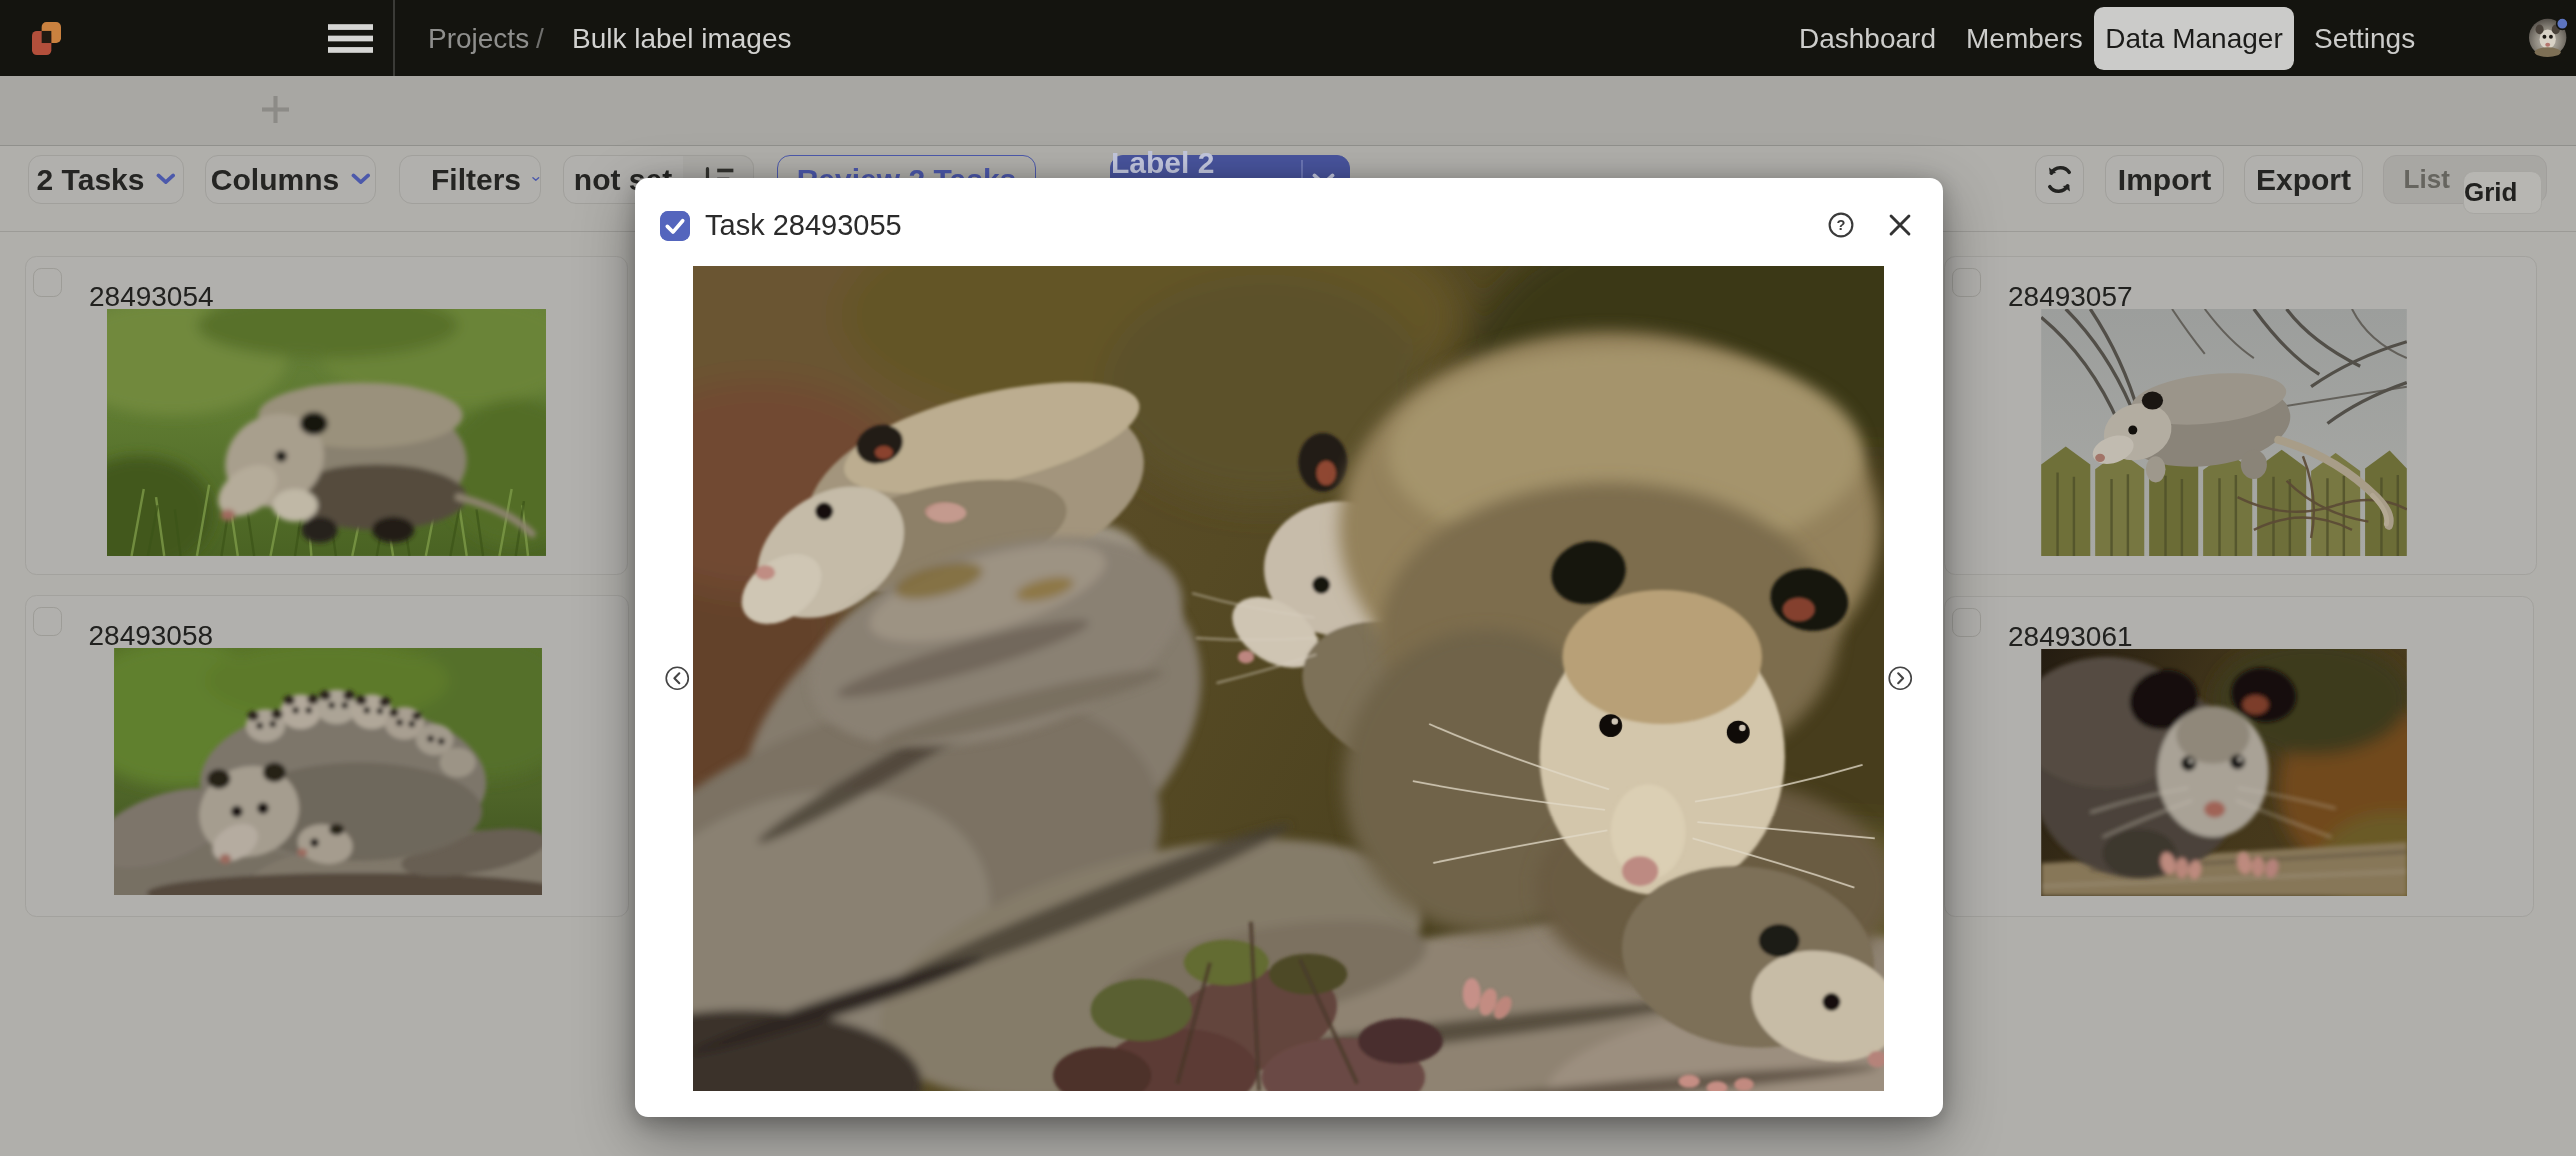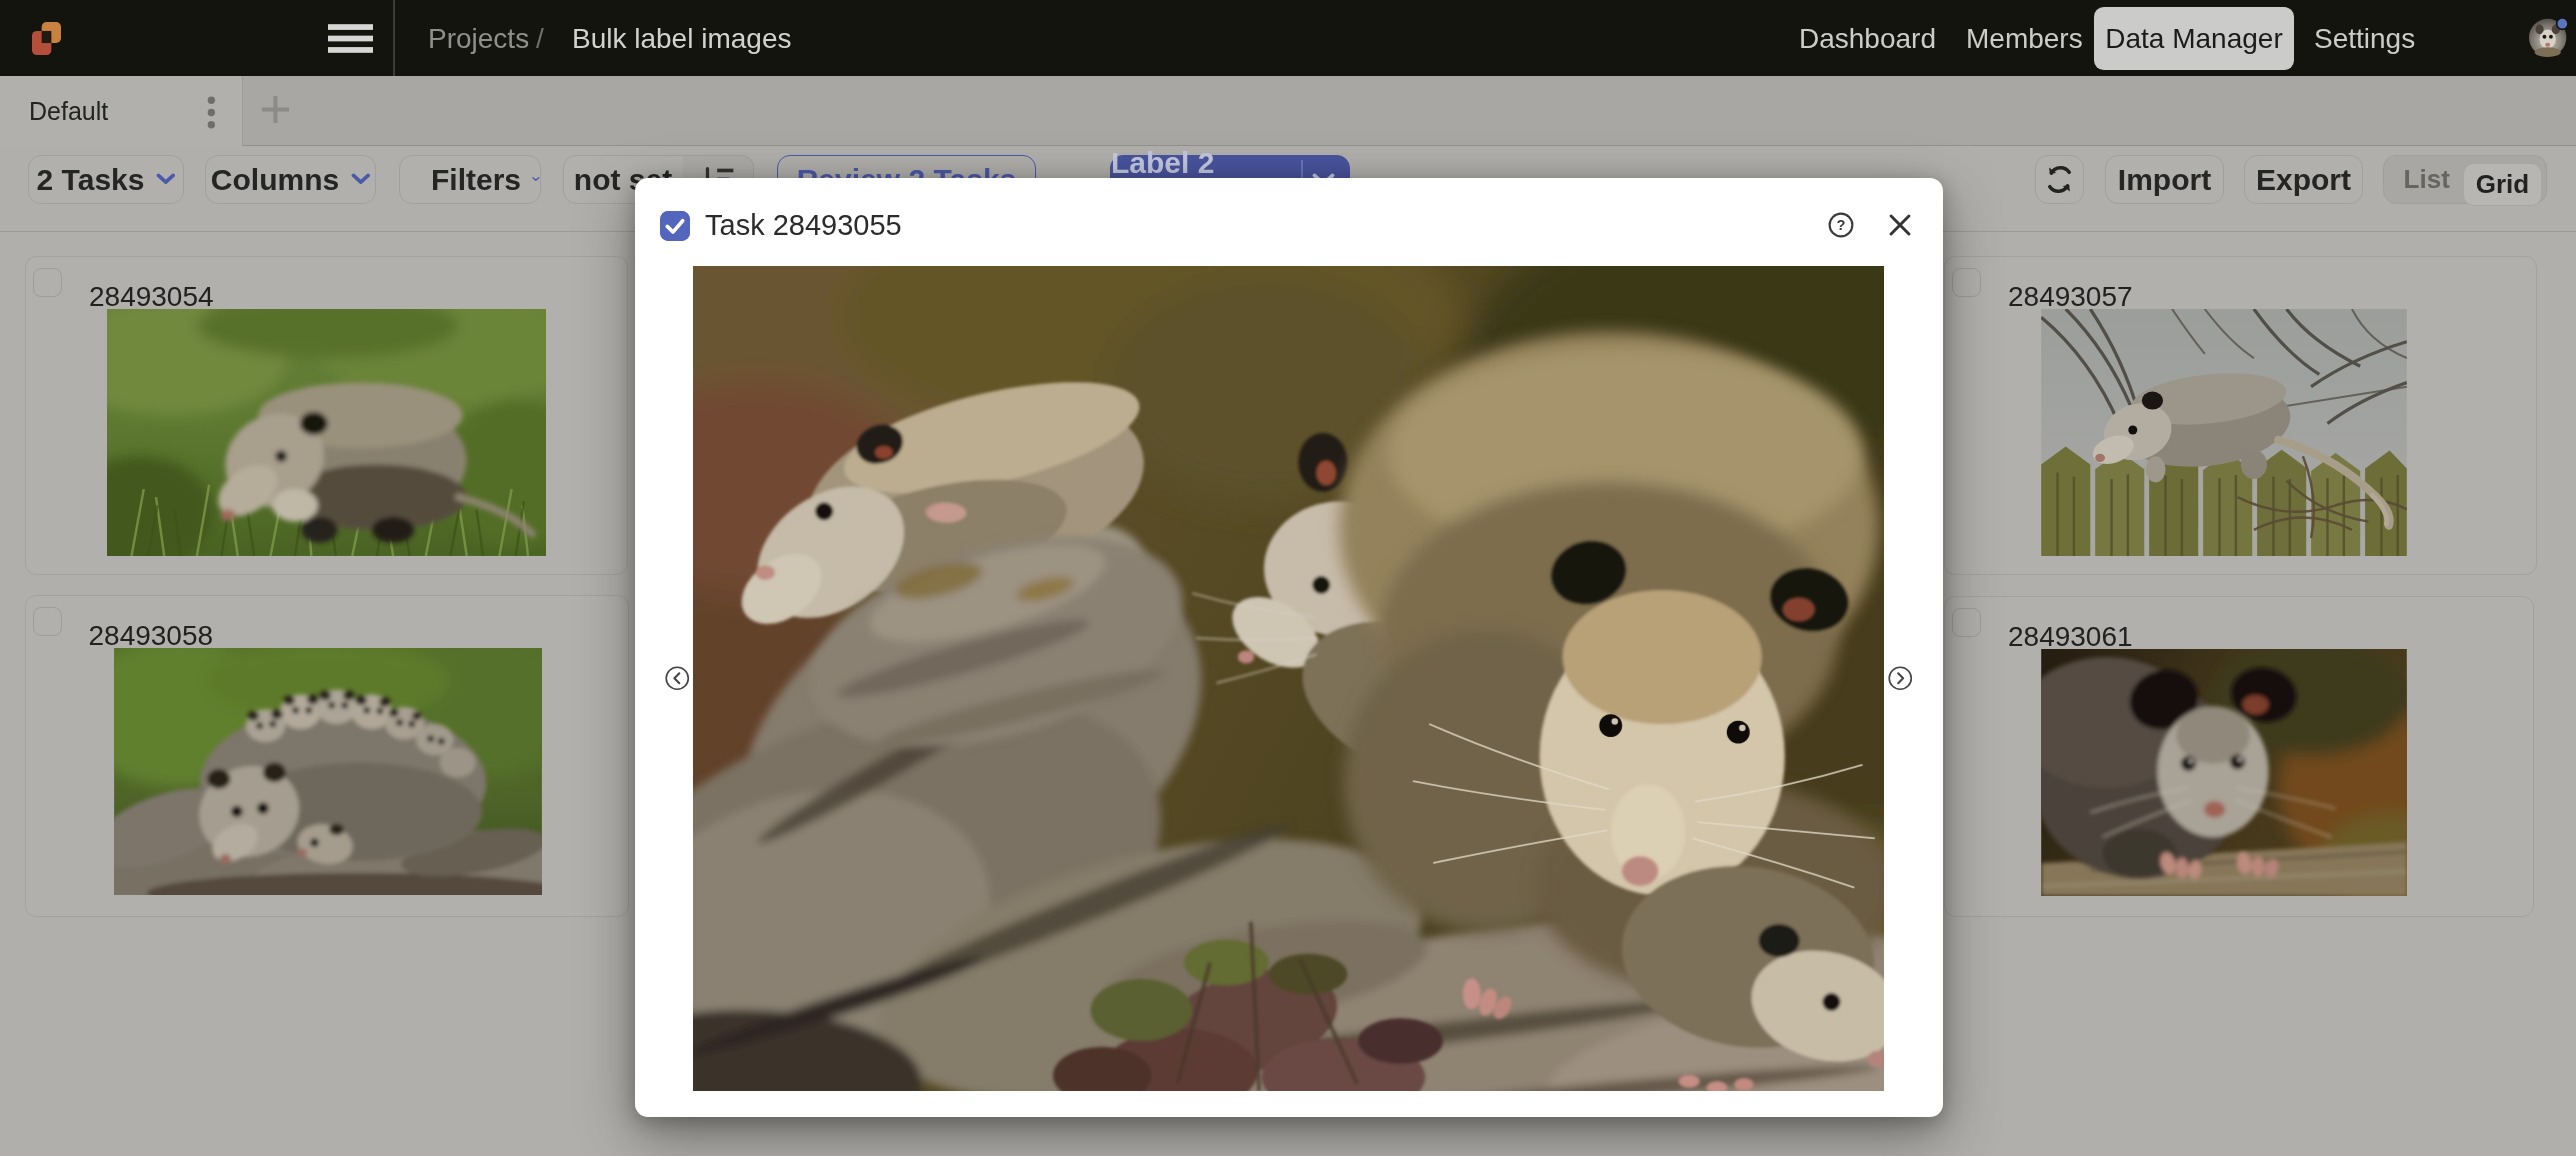--- a/index.html
+++ b/index.html
@@ -78,28 +78,20 @@
     <circle cx="27" cy="23" r="2.4" fill="#1c1813"></circle>
     <ellipse cx="23" cy="33" rx="3" ry="2.4" fill="#b3766e"></ellipse>
     <ellipse cx="13" cy="14" rx="5" ry="6" fill="#4a423a"></ellipse>
     <ellipse cx="33" cy="14" rx="5" ry="6" fill="#4a423a"></ellipse>
     <ellipse cx="23" cy="42" rx="16" ry="6" fill="#7d6f55"></ellipse>
     <circle cx="41" cy="7" r="7" fill="#5c74c0" stroke="#14140f" stroke-width="2"></circle>
   </svg>
 </div>
 
 <div id="tabstrip">
-  <div id="activeTab">
-    <div class="lbl">Default</div>
-    <svg class="abs" style="left:204px;top:19.6px" width="14.7" height="33" viewBox="0 0 18 40">
-      <circle cx="9" cy="5" r="4.5" fill="#6f6e6a"></circle>
-      <circle cx="9" cy="20" r="4.5" fill="#6f6e6a"></circle>
-      <circle cx="9" cy="35" r="4.5" fill="#6f6e6a"></circle>
-    </svg>
-  </div>
   <svg class="abs" style="left:262px;top:20.4px" width="27" height="27" viewBox="0 0 33 33">
     <rect x="14" y="0" width="5" height="33" fill="#8c8b87"></rect>
     <rect x="0" y="14" width="33" height="5" fill="#8c8b87"></rect>
   </svg>
 </div>
 
 <div id="toolbar">
   <div class="btn" style="left:28px;width:156px;">2 Tasks <svg width="19.6" height="12.3" viewBox="0 0 24 15">
         <path d="M3 3 L12 11 L21 3" fill="none" stroke="#4c59ab" stroke-width="4.5" stroke-linecap="round" stroke-linejoin="round"></path>
       </svg></div>
@@ -130,21 +122,21 @@
     <svg width="29" height="29" viewBox="0 0 36 36">
         <path d="M30 9 A13 13 0 0 0 8 10 M6 27 A13 13 0 0 0 28 26" fill="none" stroke="#232321" stroke-width="4.5" stroke-linecap="round"></path>
         <path d="M5 3 L6 11 L14 10 Z" fill="#232321"></path>
         <path d="M31 33 L30 25 L22 26 Z" fill="#232321"></path>
       </svg>
   </div>
   <div class="btn" style="left:2105px;width:119px;">Import</div>
   <div class="btn" style="left:2244px;width:119px;">Export</div>
   <div class="abs" style="left:2383px;top:9px;width:164px;height:49px;background:#a8a7a3;border:1.6px solid #a19f9c;border-radius:13px;">
     <div class="abs" style="left:19.6px;top:0px;height:46px;line-height:46px;font-size:26px;font-weight:700;color:#66655f;">List</div>
-    <div class="abs" style="left:79px;top:7px;width:79px;height:43px;background:#b7b6b2;border:1.6px solid #a7a6a2;border-radius:10.6px;text-align:center;line-height:41px;font-size:26px;font-weight:700;color:#21211f;">Grid</div>
+    <div class="abs" style="left:79px;top:15px;width:79px;height:43px;background:#b7b6b2;border:1.6px solid #a7a6a2;border-radius:10.6px;line-height:41px;font-size:26px;font-weight:700;color:#21211f;">Grid</div>
   </div>
 </div>
 
 <div class="card" style="left:25px;top:256px;width:603px;height:319px;">
   <div class="cb"></div>
     <div class="cid">28493054</div>
   <svg class="cimg" style="left:81px;" width="439" height="247" viewBox="0 0 537 302">
     <defs>
       <filter id="g8" x="-30%" y="-30%" width="160%" height="160%">
           <feGaussianBlur stdDeviation="8"></feGaussianBlur>

